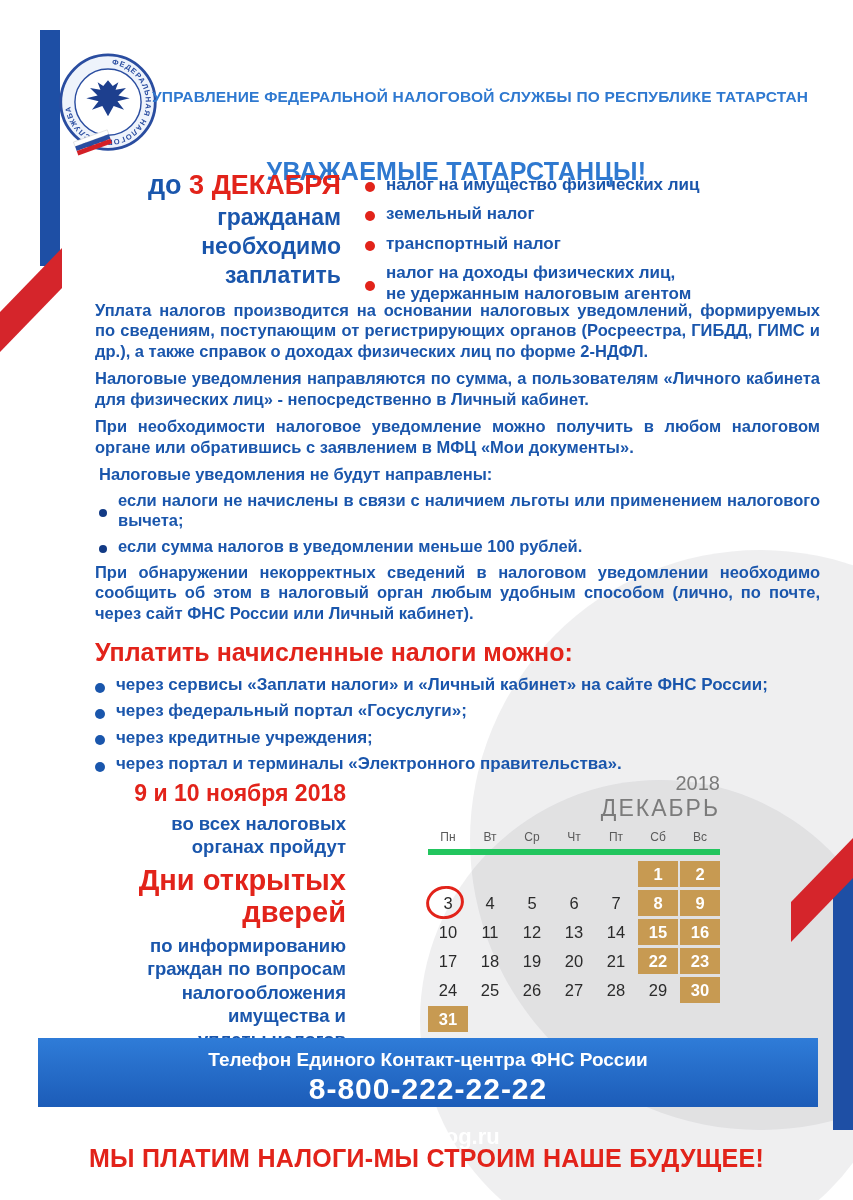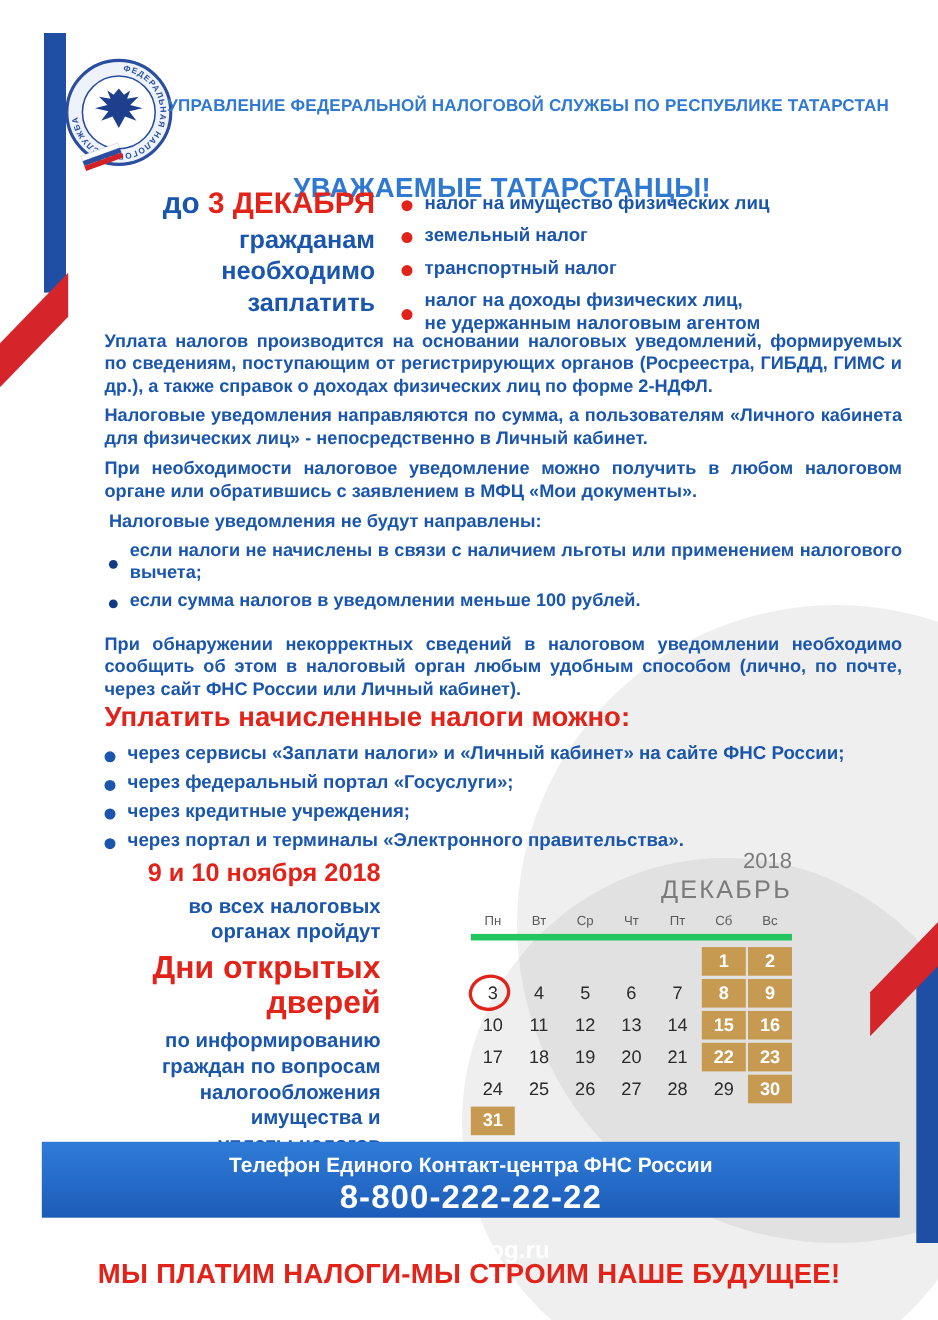--- a/index.html
+++ b/index.html
@@ -37,21 +37,21 @@
   .deadline { width: 246px; flex: 0 0 auto; text-align: right; color: #1a56ac; }
   .deadline-line1 { font-size: 27px; }
   .deadline-date { color: #e2231a; }
   .deadline-rest { font-size: 23px; line-height: 1.26; white-space: pre-line; margin-top: 2px; }
   
   .b-item { display: flex; align-items: center; gap: 11px; margin: 0 0 8px 0; }
   .dot { flex: 0 0 auto; width: 10px; height: 10px; border-radius: 50%; margin-top: 5px; }
   .b-text { white-space: pre-line; }
   .tax-list { flex: 1; color: #1a56ac; font-size: 17px; line-height: 1.25; padding-top: 4px; }
   .tax-list .dot { background: #e2231a; }
-  .notice-list { margin: 2px 0 20px 4px; color: #1a56ac; font-size: 16.5px; line-height: 1.24; }
+  .notice-list { margin: 2px 0 6px 4px; color: #1a56ac; font-size: 16.5px; line-height: 1.24; }
   .notice-list .dot { width: 8px; height: 8px; background: #123a85; margin-top: 6px; }
   .notice-list .b-item { margin-bottom: 5px; }
   .pay-list { color: #1a56ac; font-size: 17px; line-height: 1.2; }
   .pay-list .dot { background: #1a56ac; }
   .pay-list .b-item { margin-bottom: 6px; }
   
   .body-copy {
     position: absolute; left: 95px; right: 33px; top: 300px; z-index: 2;
     color: #1a56ac; font-size: 16.5px; line-height: 1.24; text-align: justify;
   }

